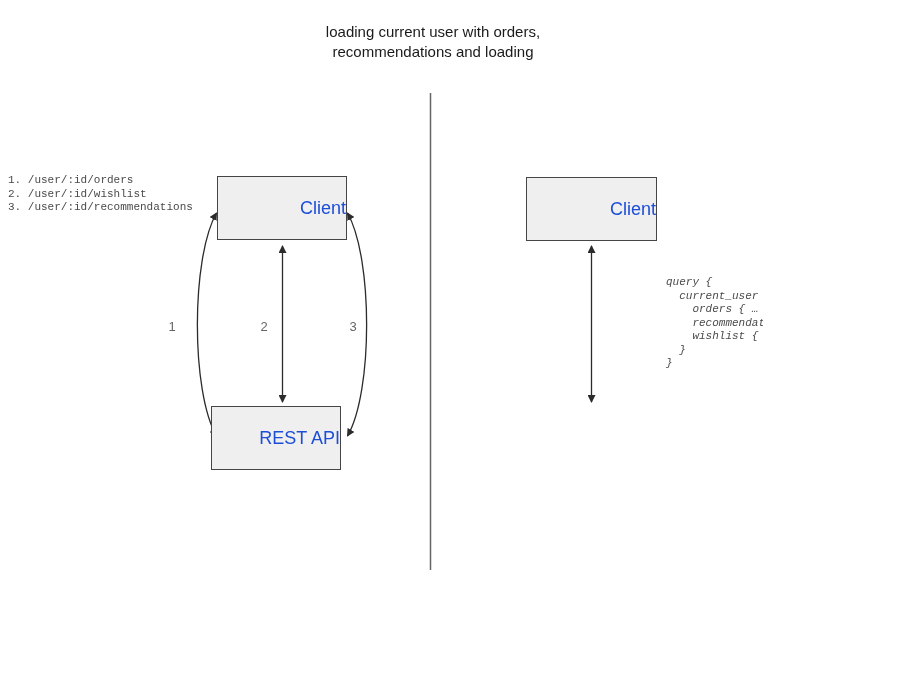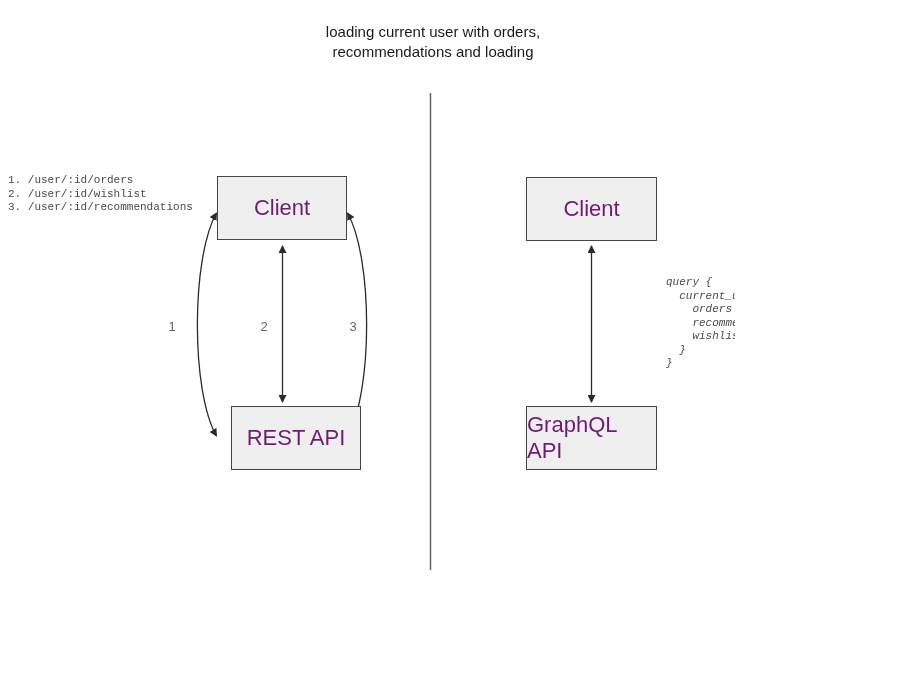--- a/index.html
+++ b/index.html
@@ -7,20 +7,21 @@
     padding: 0;
     background: #ffffff;
   }
   .canvas {
     position: relative;
     width: 735px;
     height: 689px;
     background: #ffffff;
     font-family: "Liberation Sans", sans-serif;
     overflow: hidden;
+    padding-left: 28px;
   }
   .title {
     position: absolute;
     top: 22px;
     left: 433px;
     transform: translateX(-50%);
     text-align: center;
     font-size: 15px;
     line-height: 20px;
     color: #1a1a1a;
@@ -33,26 +34,26 @@
   }
   .node-box {
     position: absolute;
     width: 130px;
     height: 64px;
     background: #efefef;
     border: 1.5px solid #454545;
     box-sizing: border-box;
     display: flex;
     align-items: center;
-    justify-content: center;
-    font-size: 22px;
-    color: #701a75;
+    justify-content: flex-end;
+    font-size: 18px;
+    color: #1d4ed8;
   }
   .box-client-left  { left: 217px; top: 176px; }
-  .box-rest         { left: 231px; top: 406px; }
+  .box-rest         { left: 211px; top: 406px; }
   .box-client-right { left: 526px; top: 177px; width: 131px; }
   .box-graphql      { left: 526px; top: 406px; width: 131px; }
   .mono-note {
     position: absolute;
     margin: 0;
     font-family: "Liberation Mono", monospace;
     font-size: 11px;
     line-height: 13.5px;
     color: #4a4a4a;
     white-space: pre;
@@ -113,23 +114,20 @@
   </div>
 
   <div class="arrow-label label-1">1</div>
   <div class="arrow-label label-2">2</div>
   <div class="arrow-label label-3">3</div>
 
   <div class="node-box box-client-right">
     <span>Client</span>
   </div>
 
-  <div class="node-box box-graphql">
-    <span>GraphQL API</span>
-  </div>
 
   <pre class="mono-note query-note">query {
   current_user {
     orders { … }
     recommendations { … }
     wishlist { … }
   }
 }</pre>
 
 </div>

